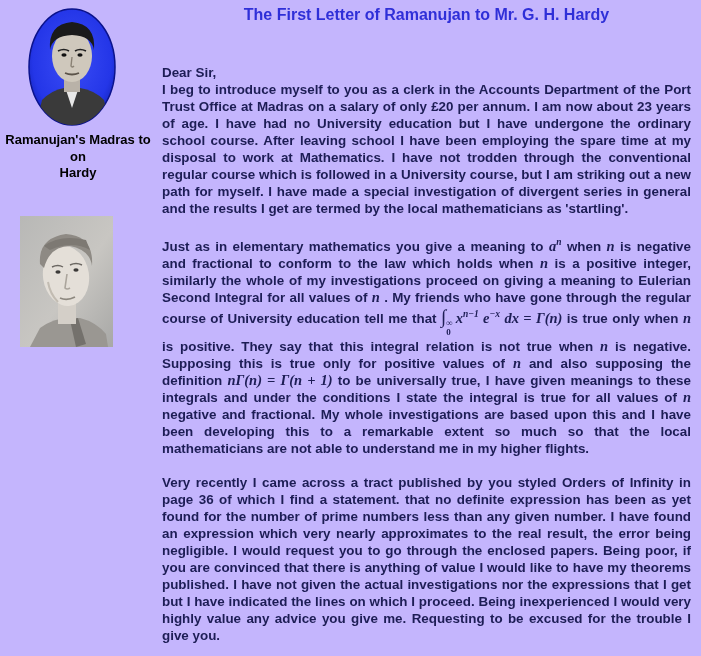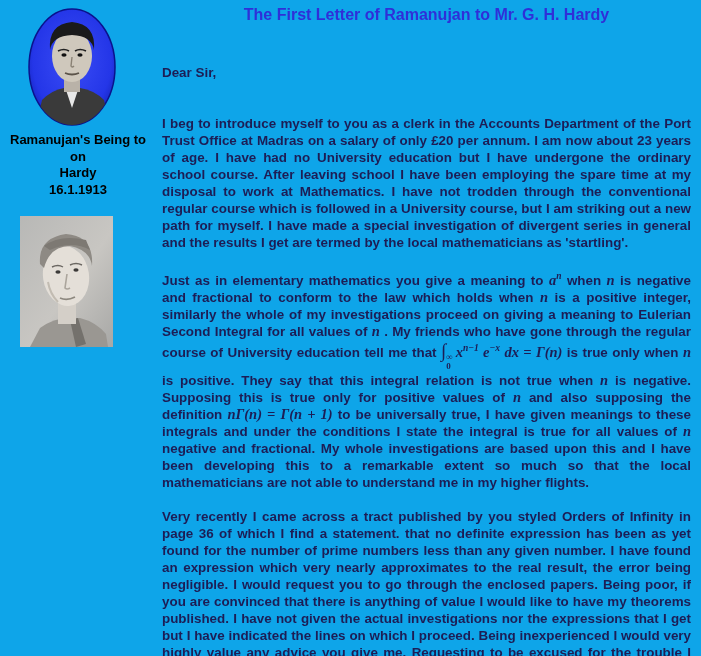--- a/index.html
+++ b/index.html
@@ -1,20 +1,20 @@
 <!DOCTYPE html>
 <html><head>
 <meta charset="utf-8">
 <style>
   html, body { margin: 0; padding: 0; background: #ffffff; }
   .page {
     position: relative;
     width: 701px;
     height: 656px;
-    background: #0ea5e9;
+    background: #c4b5fd;
     font-family: "Liberation Sans", sans-serif;
     overflow: hidden;
   }
   .page-title {
     position: absolute;
     left: 162px;
     top: 6px;
     width: 529px;
     text-align: center;
     font-size: 16px;
@@ -38,21 +38,21 @@
   
   .letter {
     position: absolute; left: 162px; top: 64px; width: 529px;
     color: #1d1d55;
     font-size: 13.4px;
     line-height: 17px;
     font-weight: bold;
     text-align: justify;
   }
   .letter p { margin: 0 0 17px 0; }
-  .letter p.salutation { margin-bottom: 34px; text-align: left; }
+  .letter p.salutation { margin-bottom: 0; text-align: left; }
   
   .math {
     font-family: "Liberation Serif", serif;
     font-style: italic;
     font-weight: bold;
     font-size: 14.5px;
     white-space: nowrap;
   }
   .math sup, .math sub { font-size: 9.5px; font-style: italic; }
   .int-sign { font-size: 19px; font-style: normal; }
@@ -102,24 +102,23 @@
           <ellipse cx="36" cy="47" rx="2.6" ry="1.8" fill="#111"></ellipse>
           <ellipse cx="52" cy="47" rx="2.6" ry="1.8" fill="#111"></ellipse>
 
           <path d="M44 49 L43 58 Q44 60 46 58" stroke="#8a8275" stroke-width="1.4" fill="none"></path>
           <path d="M37 65 Q44 68 51 65" stroke="#5c544a" stroke-width="1.8" fill="none"></path>
         </g>
       </svg>
     </div>
 
     <div class="caption">
-      <div>Ramanujan's Being to</div>
+      <div>Ramanujan's Madras to</div>
       <div>on</div>
       <div>Hardy</div>
-      <div>16.1.1913</div>
     </div>
 
     <div class="hardy-photo">
       <svg width="93" height="131" viewBox="0 0 93 131">
         <defs>
           <linearGradient id="grayBg" x1="0" y1="0" x2="1" y2="1">
             <stop offset="0%" stop-color="#b8b8b6"></stop>
             <stop offset="55%" stop-color="#c8c6c2"></stop>
             <stop offset="100%" stop-color="#a8a8a6"></stop>
           </linearGradient>

